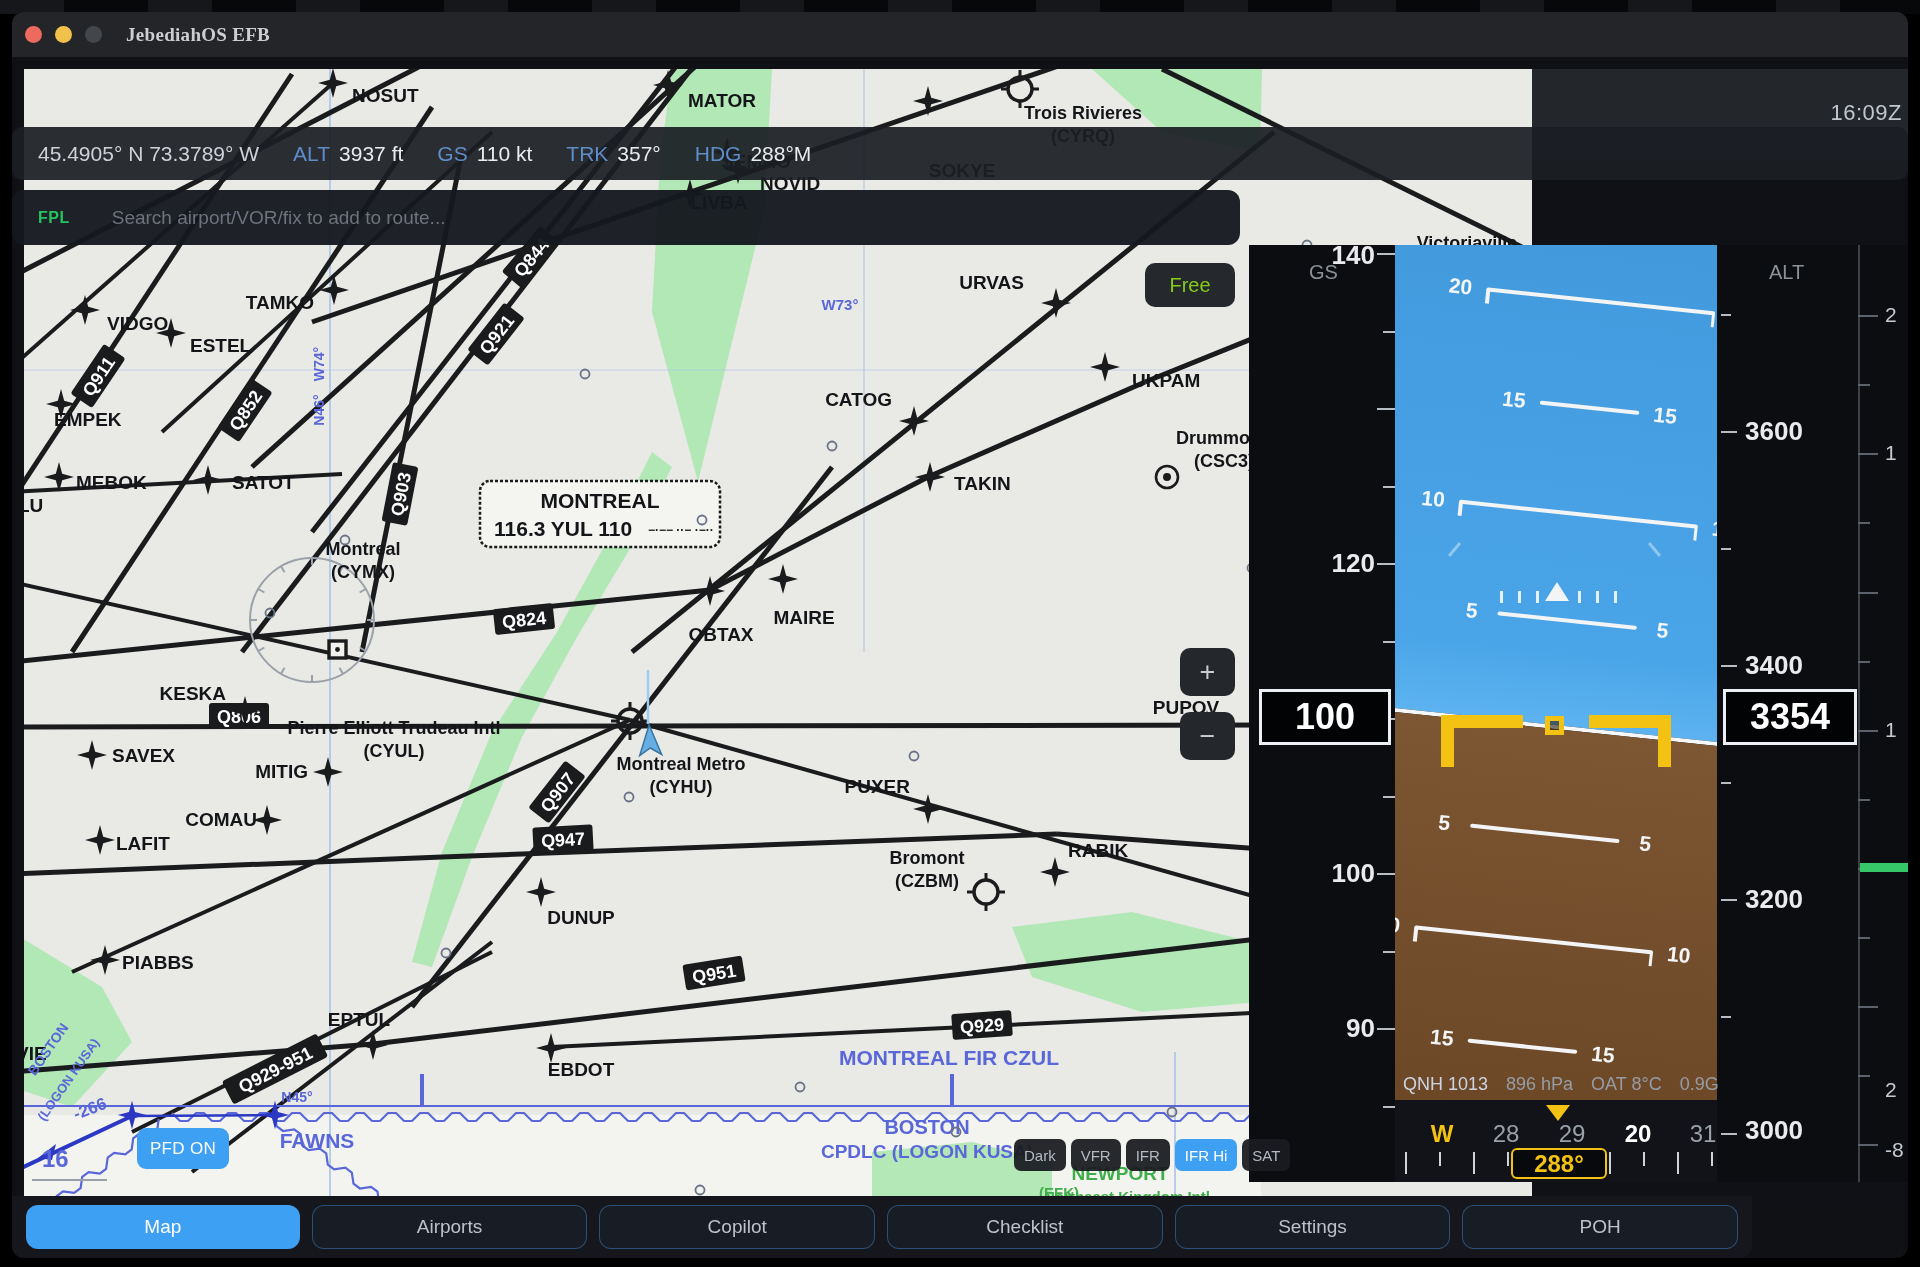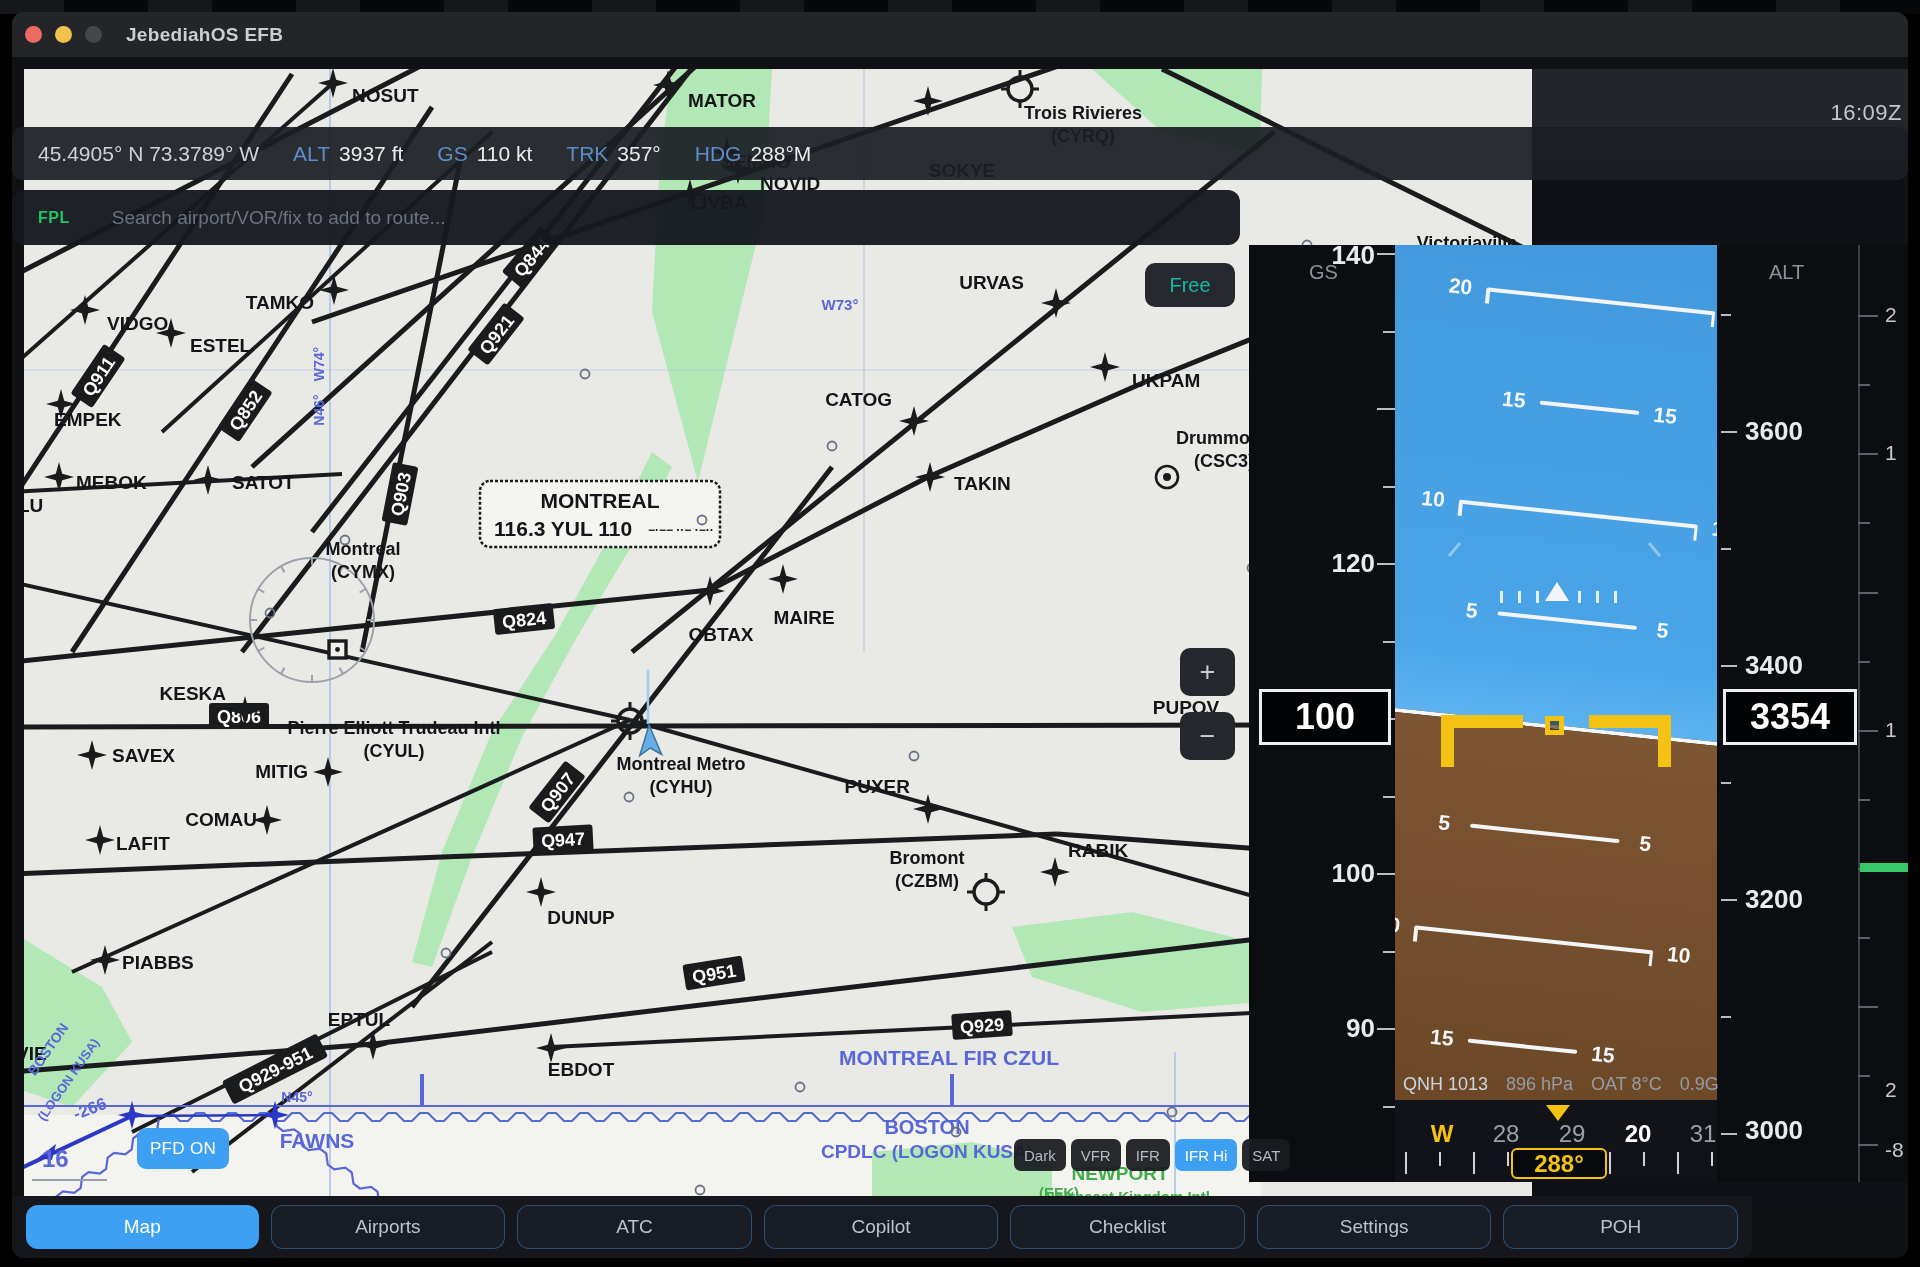--- a/index.html
+++ b/index.html
@@ -6,21 +6,21 @@
   body{width:1920px;height:1267px;position:relative;overflow:hidden;
        font-family:"Liberation Sans",sans-serif;-webkit-font-smoothing:antialiased;}
   .desktop-strip{position:absolute;left:0;top:0;width:1920px;height:14px;
        background:repeating-linear-gradient(90deg,#15171b 0 64px,#07080a 64px 148px);}
   .window{position:absolute;left:12px;top:12px;width:1896px;height:1246px;
        background:#0f1115;border-radius:12px;overflow:hidden;}
   .titlebar{position:absolute;left:0;top:0;width:100%;height:45px;background:#232528;
        display:flex;align-items:center;}
   .tl{width:17px;height:17px;border-radius:50%;margin-left:13px;}
   .tl.red{background:#ed6a5e;} .tl.yellow{background:#f0c14b;} .tl.gray{background:#43464b;}
-  .win-title{color:#ccced2;font-weight:bold;font-size:19px;margin-left:24px;letter-spacing:.3px;}
+  .win-title{color:#ccced2;font-weight:bold;font-size:19px;margin-left:24px;letter-spacing:.3px;font-family:Liberation Serif, serif;}
 
   .map-clip{position:absolute;left:12px;top:57px;width:1508px;height:1139px;overflow:hidden;background:#e9e9e6;}
   .map-clip svg{position:absolute;left:-12px;top:-57px;}
 
   .right-panel{position:absolute;left:1520px;top:57px;width:388px;height:1139px;background:#0f1116;}
   .clock-strip{position:absolute;left:0;top:0;width:100%;height:88px;background:#23262b;
        border-bottom:1px solid #2e3238;display:flex;align-items:center;justify-content:flex-end;}
   .clock{color:#c2c7cd;font-size:22px;padding-right:18px;letter-spacing:.5px;}
 
   .statusbar{position:absolute;left:12px;top:127px;width:1896px;height:53px;
@@ -31,21 +31,21 @@
   .statusbar .lbl{color:#5e8dc9;margin-right:9px;}
   .statusbar .val{color:#e9ebee;}
 
   .fplbar{position:absolute;left:12px;top:190px;width:1228px;height:55px;
        background:rgba(21,24,31,.96);border-radius:12px;display:flex;align-items:center;
        padding-left:26px;box-sizing:border-box;z-index:30;}
   .fpl-label{color:#22c55e;font-weight:bold;font-size:16px;letter-spacing:.5px;}
   .fpl-input{color:#6c737e;font-size:19px;margin-left:42px;}
 
   .btn-free{position:absolute;left:1145px;top:263px;width:90px;height:44px;background:#25282d;
-       border-radius:10px;color:#14b8a6;font-size:20px;display:flex;align-items:center;
+       border-radius:10px;color:#84cc16;font-size:20px;display:flex;align-items:center;
        justify-content:center;z-index:35;}
   .btn-zoom{position:absolute;width:55px;height:48px;background:#24272c;border-radius:10px;
        color:#c9cdd2;font-size:27px;display:flex;align-items:center;justify-content:center;z-index:35;}
   .btn-pfdon{position:absolute;left:137px;top:1128px;width:92px;height:41px;background:#3da0f2;
        border-radius:9px;color:#fff;font-size:17px;display:flex;align-items:center;
        justify-content:center;z-index:35;letter-spacing:.3px;}
   .layer-row{position:absolute;left:1014px;top:1139px;display:flex;gap:5px;z-index:35;}
   .layer-btn{height:32px;padding:0 10px;border-radius:7px;background:rgba(25,28,33,.94);
        color:#b4bac2;font-size:15px;display:flex;align-items:center;justify-content:center;}
   .layer-btn.active{background:#3da0f2;color:#fff;}
@@ -538,18 +538,17 @@
       <div class="hdg-num bold" style="left: 243px;">20</div>
       <div class="hdg-num " style="left: 308px;">31</div>
       <div class="hdg-tri" style=""></div>
       <div class="hdg-box" style="">288°</div>
     </div>
   </div>
 
 <div class="tabbar" id="tabbar">
     <div class="tab active">Map</div>
     <div class="tab">Airports</div>
-    <div class="tab">ATC</div>
     <div class="tab">Copilot</div>
     <div class="tab">Checklist</div>
     <div class="tab">Settings</div>
     <div class="tab">POH</div>
   </div>
 
 </body></html>

